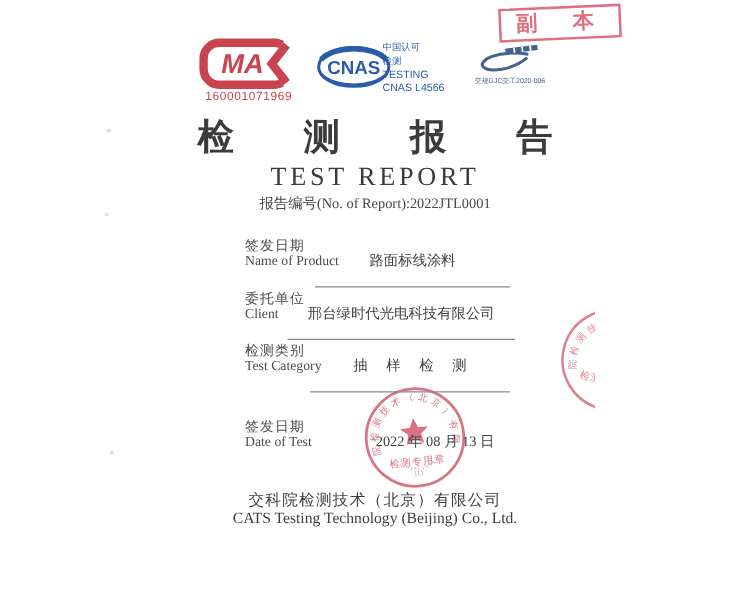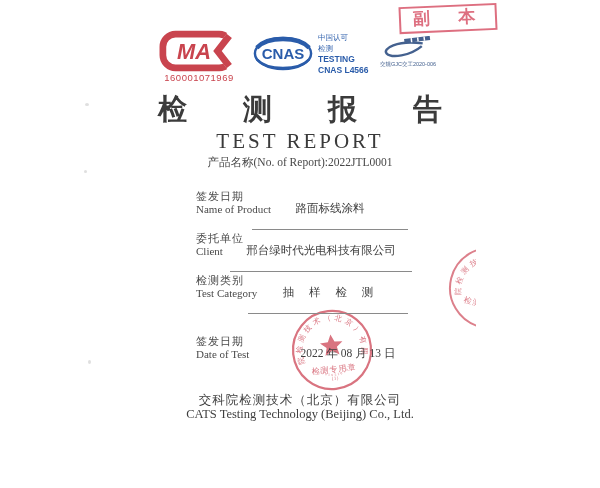--- a/index.html
+++ b/index.html
@@ -9,23 +9,23 @@
 
   
   .copy-stamp{left:399px;top:5px;border:2px solid #d8566a;color:#d8566a;
     font-family:"Liberation Serif","DejaVu Serif",serif;font-weight:bold;
     font-size:17px;line-height:20px;padding:1px 8px 2px 12px;letter-spacing:12px;
     transform:rotate(-2.5deg);opacity:.85;white-space:nowrap;}
 
   
   .cma-num{left:156px;top:72px;width:86px;text-align:center;font-size:9.5px;
     color:#c9444e;font-family:"Liberation Sans","DejaVu Sans",sans-serif;letter-spacing:.5px;}
-  .cnas-lines{left:318px;top:33px;color:#2a5caa;font-family:"Liberation Sans","DejaVu Sans",sans-serif;
+  .cnas-lines{left:306px;top:33px;color:#2a5caa;font-family:"Liberation Sans","DejaVu Sans",sans-serif;
     font-size:7.5px;line-height:10.5px;}
-  .cnas-lines .b{font-weight:bold;font-size:8.5px;}
+  .cnas-lines .b{font-weight:normal;font-size:8.5px;}
   .gjc-caption{left:368px;top:61px;width:80px;text-align:center;font-size:5.5px;
     color:#44618f;font-family:"Liberation Sans","DejaVu Sans",sans-serif;}
 
   
   .title-zh{left:0;top:90px;width:600px;text-align:center;font-size:29px;font-weight:bold;
     letter-spacing:24px;text-indent:24px;color:#3b3b3b;
     font-family:"Liberation Sans","DejaVu Sans",sans-serif;}
   .title-en{left:0;top:129px;width:600px;text-align:center;font-size:21px;
     letter-spacing:3px;color:#3a3a3a;}
   .report-no{left:0;top:155px;width:600px;text-align:center;font-size:11.5px;color:#474747;}
@@ -81,21 +81,21 @@
       <rect x="26" y="1.5" width="28" height="4.5" fill="#44618f"></rect>
       <rect x="33" y="1.5" width="1.6" height="4.5" fill="#ffffff"></rect>
       <rect x="40" y="1.5" width="1.6" height="4.5" fill="#ffffff"></rect>
       <rect x="47" y="1.5" width="1.6" height="4.5" fill="#ffffff"></rect>
     </g>
   </svg>
   <div class="abs gjc-caption">交规GJC交工2020-006</div>
 
   <div class="abs title-en">TEST REPORT</div>
   <div class="abs title-zh">检 测 报 告</div>
-  <div class="abs report-no">产品名称(No. of Report):2022JTL0001</div>
+  <div class="abs report-no">报告编号(No. of Report):2022JTL0001</div>
 
   <div class="abs f-zh" style="left:196px;top:189px">签发日期</div>
   <div class="abs f-en" style="left:196px;top:203px">Name of Product</div>
   <div class="abs f-val" style="left:252px;top:201px;width:156px">路面标线涂料</div>
 
   <div class="abs f-zh" style="left:196px;top:231px">委托单位</div>
   <div class="abs f-en" style="left:196px;top:245px">Client</div>
   <div class="abs f-val" style="left:230px;top:243px;width:182px">邢台绿时代光电科技有限公司</div>
 
   <div class="abs f-zh" style="left:196px;top:273px">检测类别</div>

